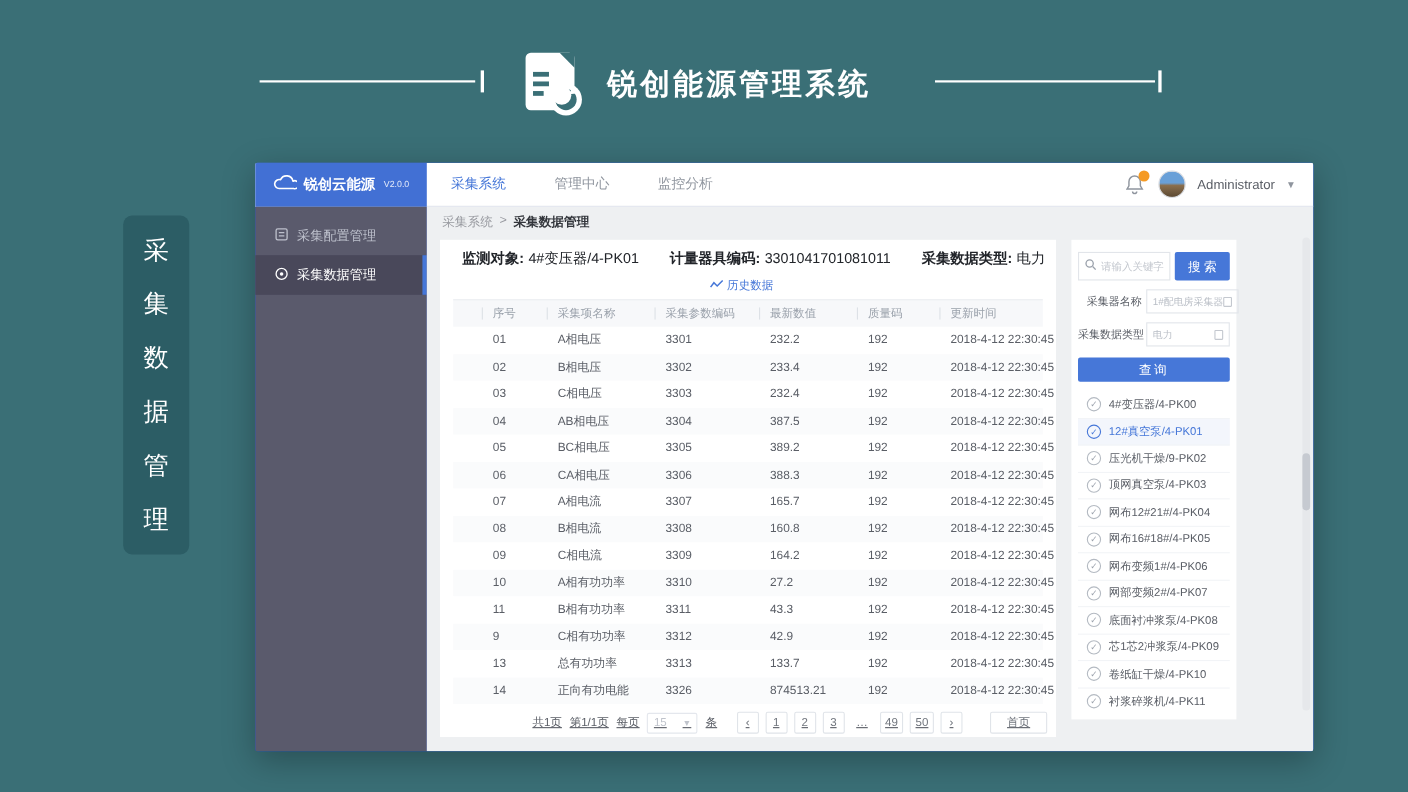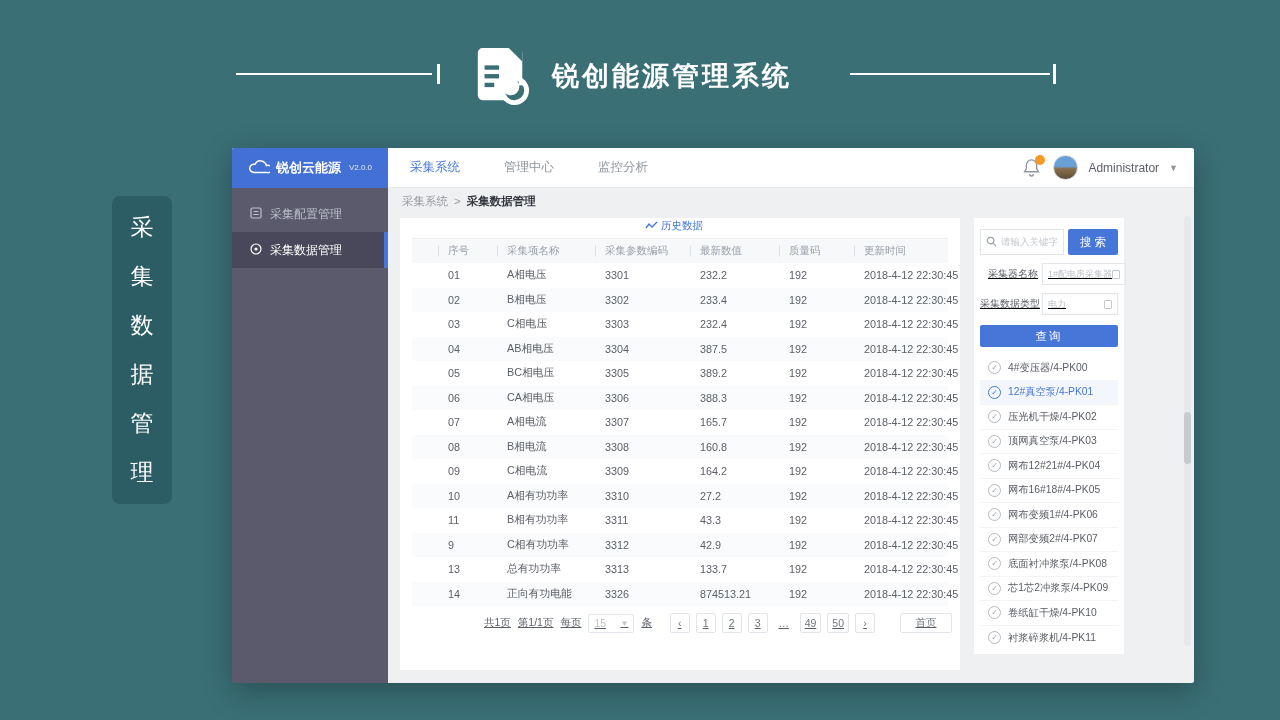--- a/index.html
+++ b/index.html
@@ -77,21 +77,21 @@
   .pg-ellipsis { border:none; background:transparent; cursor:default; }
   .first-btn { margin-left:18px; width:52px; }
 
   
   .right-panel { position:absolute; left:586px; top:30px; width:150px; background:#fff; padding:11px 6px 4px 6px; }
   .search-row { display:flex; gap:4px; }
   .search-input { flex:1; height:26px; border:1px solid #E2E5EA; background:#fff; display:flex; align-items:center; gap:4px; padding:0 5px; cursor:text; }
   .search-placeholder { font-size:9.5px; color:#C4C8CF; white-space:nowrap; overflow:hidden; }
   .btn-blue { background:#4677D8; color:#fff; border:none; border-radius:2px; cursor:pointer; font-family:inherit; }
   .search-btn { width:50px; height:26px; font-size:11.5px; flex:none; }
-  .filter-row { display:flex; align-items:center; margin-top:8px;text-decoration:underline; }
+  .filter-row { display:flex; align-items:center; margin-top:8px; }
   .filter-label { width:62px; flex:none; text-align:right; font-size:10px; color:#5A5E66; padding-right:4px; white-space:nowrap; }
   .filter-input { flex:1; height:22px; border:1px solid #E2E5EA; display:flex; align-items:center; justify-content:space-between; padding:0 5px; cursor:pointer; }
   .filter-value { font-size:9px; color:#B9BEC6; white-space:nowrap; overflow:hidden; }
   .dd-icon { width:8px; height:9px; border:1px solid #C4C8CF; border-radius:1px; flex:none; }
   .query-btn { margin-top:10px; width:100%; height:22px; font-size:11.5px; letter-spacing:2px; }
   .device-list { margin-top:9px; }
   .device-item { height:24.5px; display:flex; align-items:center; gap:7px; padding-left:8px; border-bottom:1px solid #F2F4F7; font-size:10.3px; color:#5A5E66; cursor:pointer; }
   .device-item:last-child { border-bottom:none; }
   .check-circle { width:13px; height:13px; border:1px solid #B4BAC2; border-radius:50%; color:#9AA1AB; font-size:8px;
                   display:flex; align-items:center; justify-content:center; flex:none; }
@@ -182,20 +182,25 @@
     </div>
 
     <div class="content">
       <div class="breadcrumb">
         <span class="bc-root">采集系统</span>
         <span class="bc-sep">&gt;</span>
         <span class="bc-current">采集数据管理</span>
       </div>
 
       <div class="main-card">
+        <div class="info-bar">
+          <span><span class="info-label">监测对象:</span><span class="info-value">4#变压器/4-PK01</span></span>
+          <span><span class="info-label">计量器具编码:</span><span class="info-value">3301041701081011</span></span>
+          <span><span class="info-label">采集数据类型:</span><span class="info-value">电力</span></span>
+        </div>
         <div class="history-row">
           <span>
             <svg width="13" height="9" viewBox="0 0 13 9">
               <polyline points="1,7 4,3 7,6 12,1" fill="none" stroke="#4677D8" stroke-width="1.4"></polyline>
             </svg>
           </span>
           <span>历史数据</span>
         </div>
 
         <div class="grid-table">
@@ -381,21 +386,21 @@
             <div class="device-item">
               <span class="check-circle">✓</span>
               <span>4#变压器/4-PK00</span>
             </div>
             <div class="device-item active">
               <span class="check-circle">✓</span>
               <span>12#真空泵/4-PK01</span>
             </div>
             <div class="device-item">
               <span class="check-circle">✓</span>
-              <span>压光机干燥/4-PK02</span>
+              <span>压光机干燥/9-PK02</span>
             </div>
             <div class="device-item">
               <span class="check-circle">✓</span>
               <span>顶网真空泵/4-PK03</span>
             </div>
             <div class="device-item">
               <span class="check-circle">✓</span>
               <span>网布12#21#/4-PK04</span>
             </div>
             <div class="device-item">

